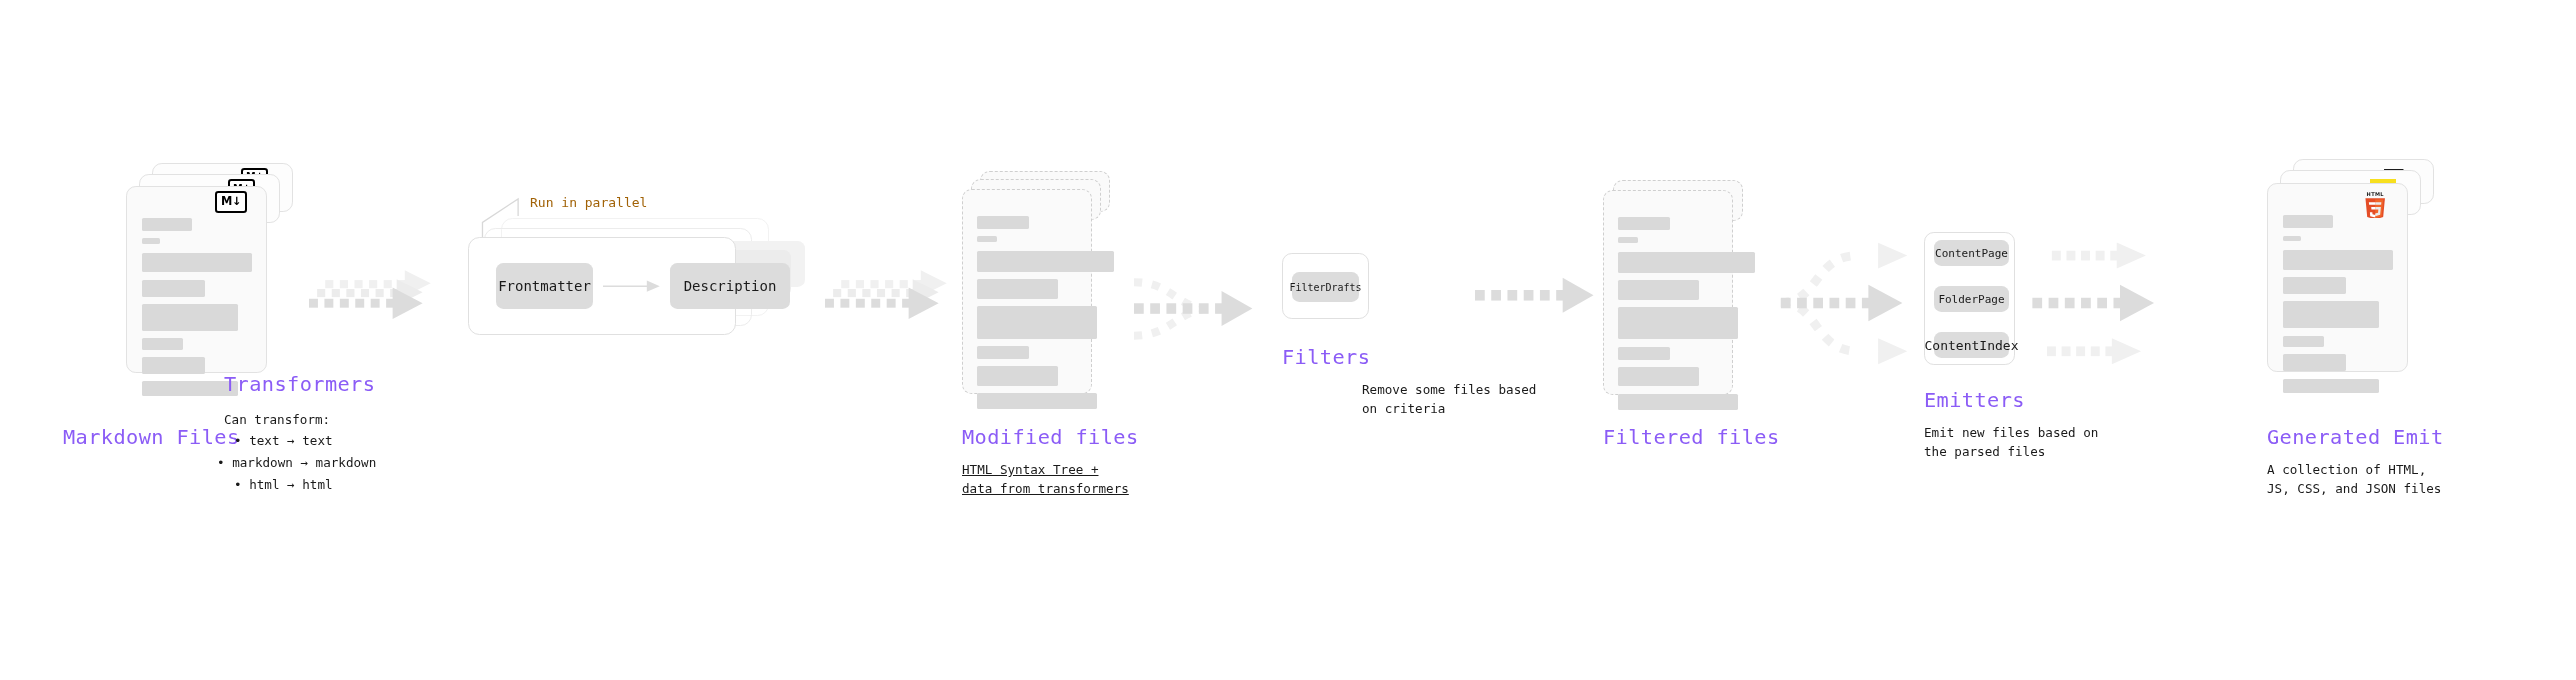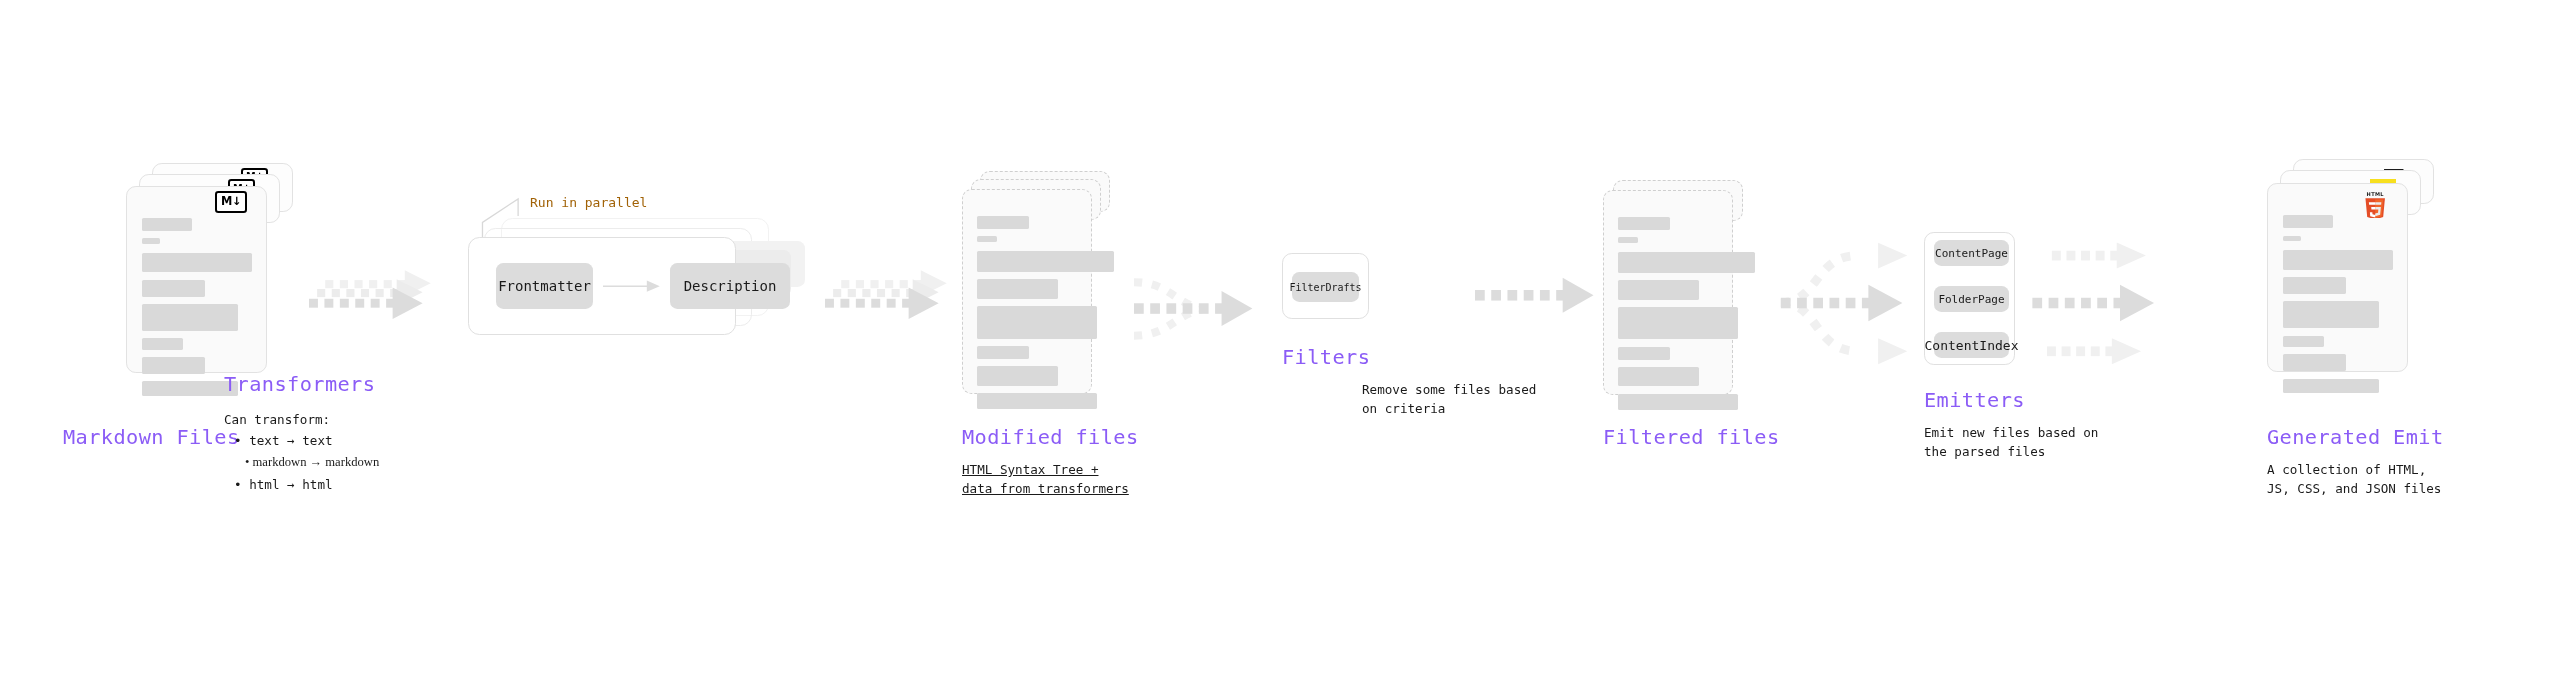--- a/index.html
+++ b/index.html
@@ -194,21 +194,21 @@
   </svg>
 
   <div class="chip solid" style="left:496px; top:263px; width:97px; height:46px;">Frontmatter</div>
   <div class="chip solid" style="left:670px; top:263px; width:120px; height:46px;">Description</div>
 
   <div class="title" style="left:224px; top:372px;text-align:center;">Transformers</div>
 
   <div class="sub" style="left:224px; top:410px;">Can transform:</div>
 
   <div class="sub" style="left:234px; top:431px;"><span>• </span><span>text → text</span></div>
-  <div class="sub" style="left:245px; top:453px;font-family:Liberation Serif, serif;"><span>• </span><span>markdown → markdown</span></div>
+  <div class="sub" style="left:217px; top:453px;"><span>• </span><span>markdown → markdown</span></div>
   <div class="sub" style="left:234px; top:475px;"><span>• </span><span>html → html</span></div>
 </div>
 
 <svg class="arrowsvg" style="left:825px; top:276px;" width="138" height="65" viewBox="0 0 170 80">
   <g fill="#f0f0f0">
     <rect x="20" y="5" width="10" height="10"></rect>
       <rect x="38" y="5" width="10" height="10"></rect>
     <rect x="56" y="5" width="10" height="10"></rect>
       <rect x="74" y="5" width="10" height="10"></rect>
     <rect x="92" y="5" width="10" height="10"></rect>

